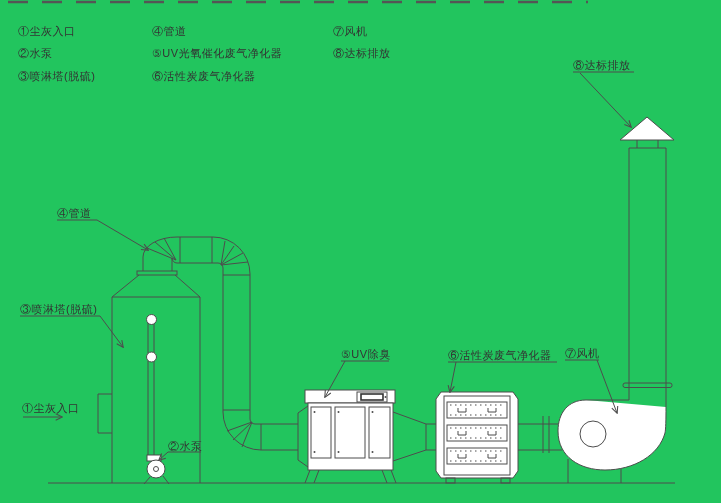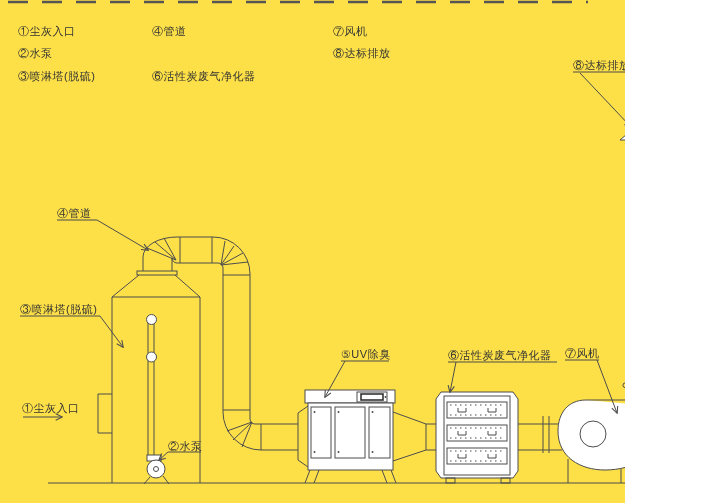--- a/index.html
+++ b/index.html
@@ -1,37 +1,38 @@
 <!DOCTYPE html>
 <html><head>
 <meta charset="utf-8">
 <style>
   html,body{margin:0;padding:0;background:#fff;}
   #canvas{
-    position:relative;width:625px;height:503px;background:#fde047;overflow:hidden;
+    position:relative;width:721px;height:503px;background:#22c55e;overflow:hidden;
     font-family:"Liberation Sans", sans-serif;
   }
   .legend-item{
     position:absolute;font-size:11px;color:#333;letter-spacing:.5px;white-space:nowrap;
   }
   svg{position:absolute;left:0;top:0;}
   svg text{font-family:"Liberation Sans", sans-serif;font-size:11px;fill:#333;letter-spacing:.5px;}
   .ln{stroke:#4d4d4d;stroke-width:1;fill:none;}
   .lnw{stroke:#4d4d4d;stroke-width:1;fill:#fff;}
   .dot{fill:#4d4d4d;stroke:none;}
 </style>
 </head>
 <body>
 
 <div id="canvas">
 
   <div class="legend-item" style="left:18px;top:24px">①尘灰入口</div>
   <div class="legend-item" style="left:18px;top:46px">②水泵</div>
   <div class="legend-item" style="left:18px;top:69px">③喷淋塔(脱硫)</div>
   <div class="legend-item" style="left:152px;top:24px">④管道</div>
+  <div class="legend-item" style="left:152px;top:46px">⑤UV光氧催化废气净化器</div>
   <div class="legend-item" style="left:152px;top:69px">⑥活性炭废气净化器</div>
   <div class="legend-item" style="left:333px;top:24px">⑦风机</div>
   <div class="legend-item" style="left:333px;top:46px">⑧达标排放</div>
 
   <svg width="721" height="503" viewBox="0 0 721 503">
     <defs>
       <marker id="arr" viewBox="0 0 10 10" refX="8.5" refY="5" markerWidth="9" markerHeight="9" orient="auto-start-reverse">
         <path d="M1.5,1.5 L9,5 L1.5,8.5" fill="none" stroke="#4d4d4d" stroke-width="1.2"></path>
       </marker>
     </defs>

